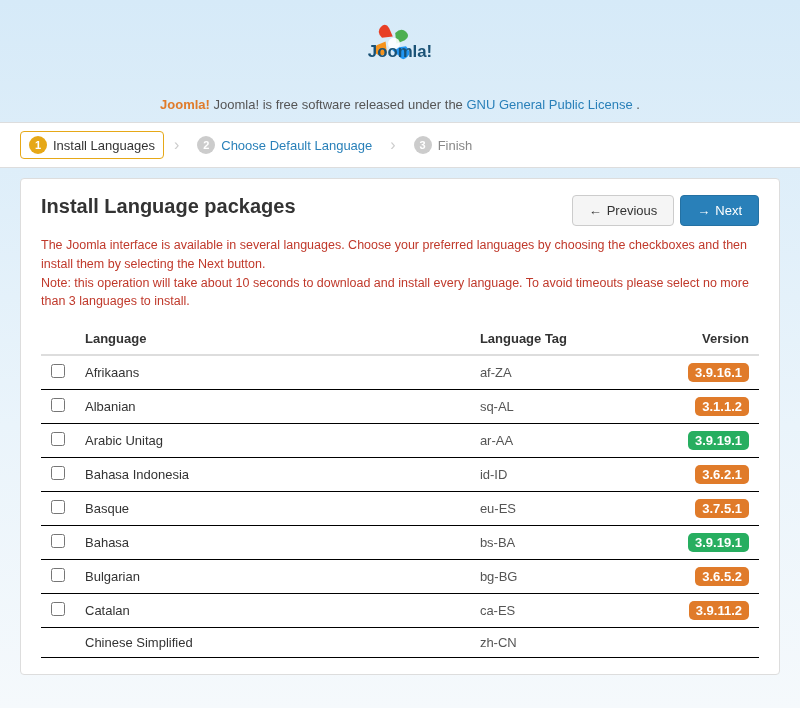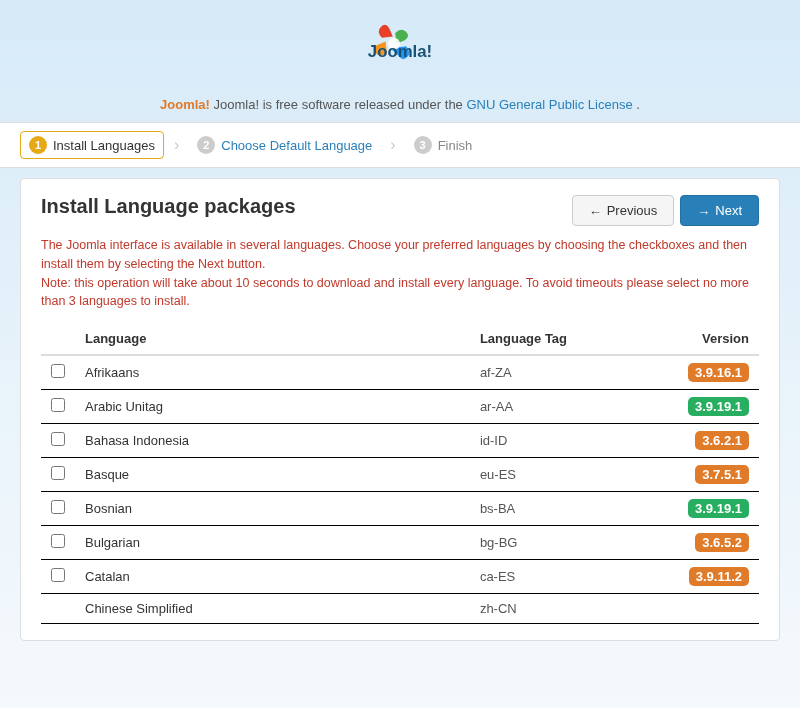--- a/index.html
+++ b/index.html
@@ -245,39 +245,45 @@
     </thead>
     <tbody id="language-table-body">
     <tr>
           <td><input type="checkbox" style=""></td>
           <td>Afrikaans</td>
           <td style="color: rgb(85, 85, 85);">af-ZA</td>
           <td style="text-align: right;"><span class="version-badge badge-orange">3.9.16.1</span></td>
         </tr>
         <tr>
           <td><input type="checkbox" style=""></td>
+          <td>Albanian</td>
+          <td style="color: rgb(85, 85, 85);">sq-AL</td>
+          <td style="text-align: right;"><span class="version-badge badge-orange">3.1.1.2</span></td>
+        </tr>
+        <tr>
+          <td><input type="checkbox" style=""></td>
           <td>Arabic Unitag</td>
           <td style="color: rgb(85, 85, 85);">ar-AA</td>
           <td style="text-align: right;"><span class="version-badge badge-green">3.9.19.1</span></td>
         </tr>
         <tr>
           <td><input type="checkbox" style=""></td>
           <td>Bahasa Indonesia</td>
           <td style="color: rgb(85, 85, 85);">id-ID</td>
           <td style="text-align: right;"><span class="version-badge badge-orange">3.6.2.1</span></td>
         </tr>
         <tr>
           <td><input type="checkbox" style=""></td>
           <td>Basque</td>
           <td style="color: rgb(85, 85, 85);">eu-ES</td>
           <td style="text-align: right;"><span class="version-badge badge-orange">3.7.5.1</span></td>
         </tr>
         <tr>
           <td><input type="checkbox" style=""></td>
-          <td>Bosnian</td>
+          <td>Bahasa</td>
           <td style="color: rgb(85, 85, 85);">bs-BA</td>
           <td style="text-align: right;"><span class="version-badge badge-green">3.9.19.1</span></td>
         </tr>
         <tr>
           <td><input type="checkbox" style=""></td>
           <td>Bulgarian</td>
           <td style="color: rgb(85, 85, 85);">bg-BG</td>
           <td style="text-align: right;"><span class="version-badge badge-orange">3.6.5.2</span></td>
         </tr>
         <tr>

